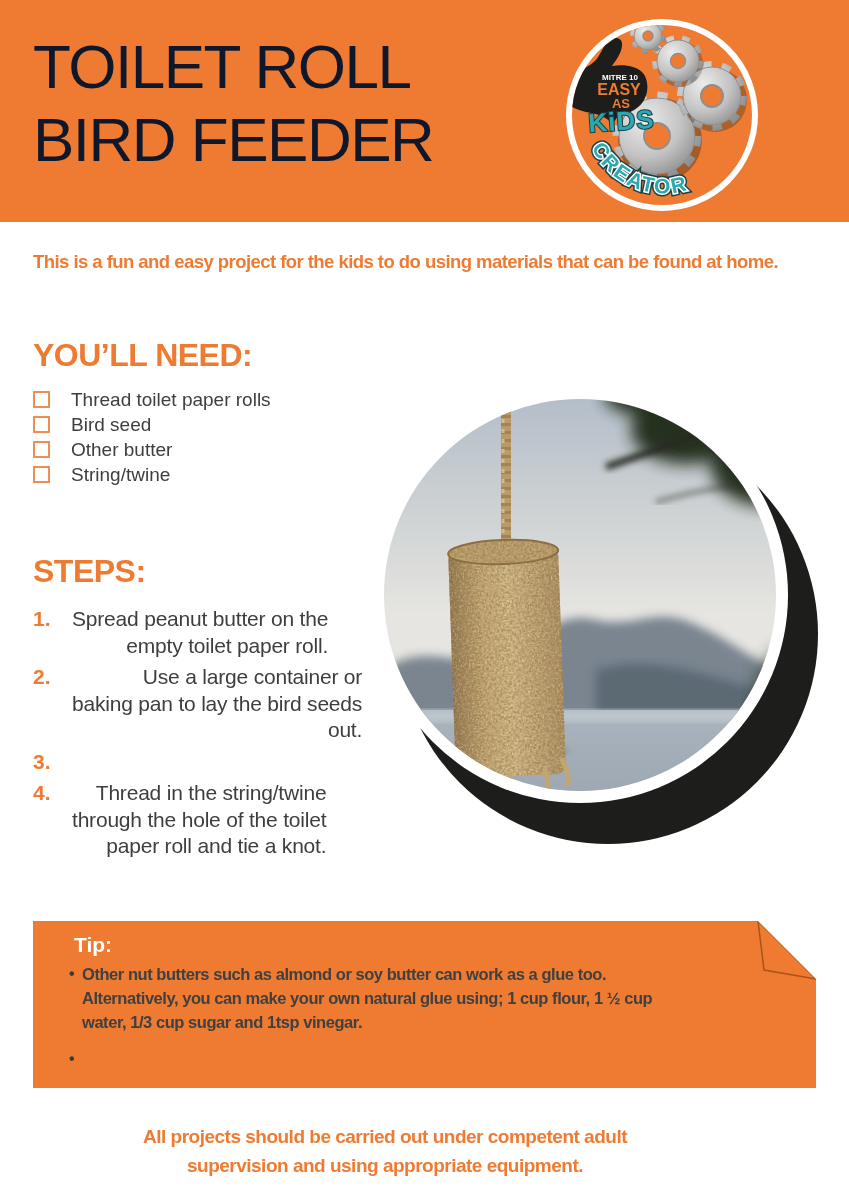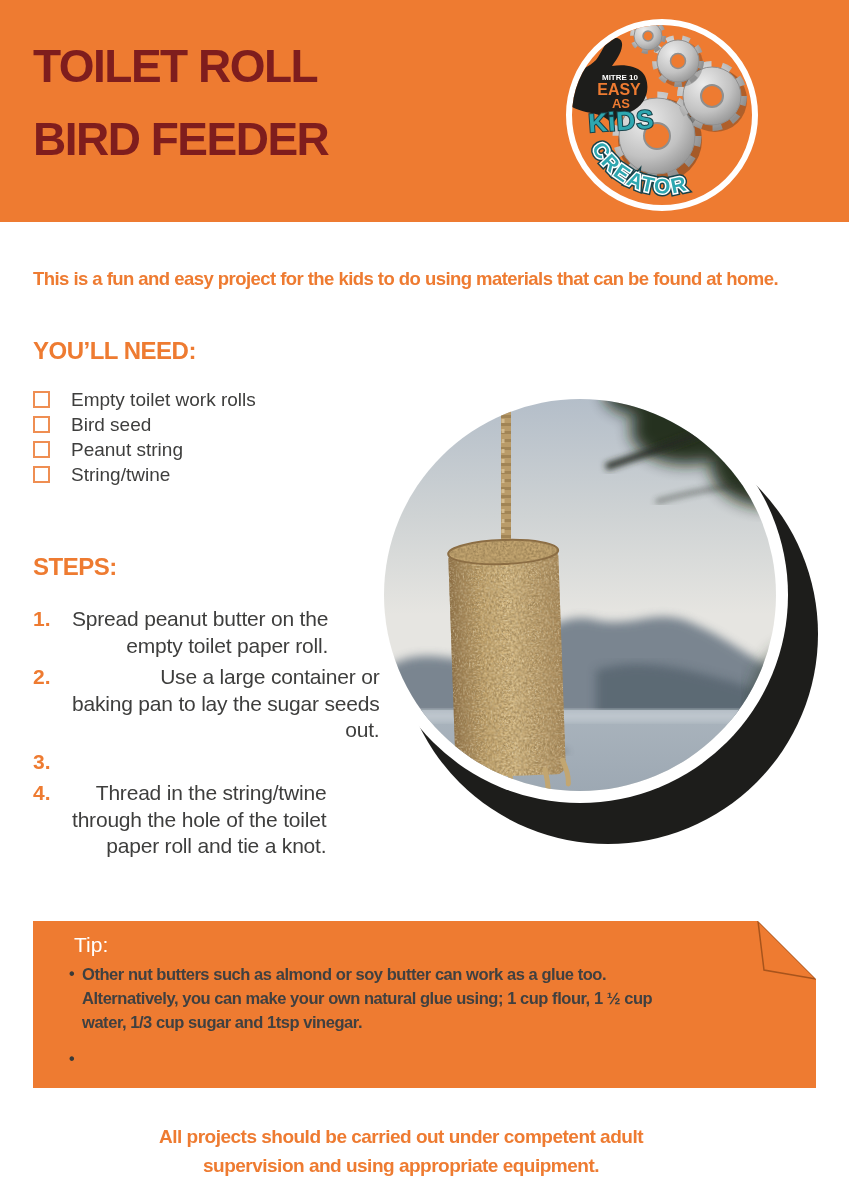--- a/index.html
+++ b/index.html
@@ -1,31 +1,31 @@
 <!DOCTYPE html>
 <html><head>
 <meta charset="utf-8">
 <style>
   * { margin:0; padding:0; box-sizing:border-box; }
   body { background:#ffffff; font-family:"Liberation Sans", sans-serif; }
   .page { position:relative; width:849px; height:1200px; background:#ffffff; overflow:hidden; }
 
   
   .header-band { position:absolute; left:0; top:0; width:849px; height:222px; background:#ee7b31; }
-  .title { position:absolute; left:33px; top:30px; color:#7f1d1d; font-weight:bold;
-           font-size:46px; line-height:73px; letter-spacing:-1.5px; white-space:pre-line; }
+  .title { position:absolute; left:33px; top:30px; color:#0f172a; font-weight:normal;
+           font-size:62px; line-height:73px; letter-spacing:-1.5px; white-space:pre-line; }
   .logo-svg { position:absolute; left:566px; top:16px; }
 
   
   .intro { position:absolute; left:33px; top:251px; color:#ee7b31; font-weight:bold;
-           font-size:18.5px; letter-spacing:-0.55px; white-space:nowrap;margin-top:17px; }
+           font-size:18.5px; letter-spacing:-0.55px; white-space:nowrap; }
 
   
   .sec-heading { position:absolute; left:33px; color:#ee7b31; font-weight:bold;
-                 font-size:24px; letter-spacing:-0.5px; }
+                 font-size:32px; letter-spacing:-0.5px; }
   .h-need { top:337px; }
   .h-steps { top:553px; }
 
   
   .checklist { position:absolute; left:33px; top:391px; }
   .chk-row { display:flex; align-items:center; height:17px; margin-bottom:8px; }
   .chk-box { width:17px; height:17px; border:2px solid #ef8e52; background:#ffffff; flex:0 0 auto; }
   .chk-label { margin-left:21px; font-size:19px; color:#3e3e3d; }
 
   
@@ -35,29 +35,29 @@
   .step-text { font-size:21px; line-height:26.5px; color:#3e3e3d; letter-spacing:-0.2px; white-space:pre-line;text-align:right; }
 
   
   .photo-svg { position:absolute; left:356px; top:372px; }
 
   
   .tipbox { position:absolute; left:33px; top:921px; width:783px; height:167px; background:#ee7b31;
             clip-path:polygon(0 0, 725px 0, 783px 58px, 783px 167px, 0 167px);
             filter:drop-shadow(3px 6px 3px rgba(110,110,118,0.55)); }
   .tip-fold { position:absolute; right:0; top:0; }
-  .tip-heading { position:absolute; left:41px; top:12px; color:#ffffff; font-weight:normal; font-size:21px; }
+  .tip-heading { position:absolute; left:41px; top:12px; color:#ffffff; font-weight:bold; font-size:21px; }
   .tip-bullets { position:absolute; left:36px; top:41px; width:730px; }
   .tip-bullet { display:flex; margin-bottom:13px; }
   .tip-dot { width:13px; flex:0 0 auto; color:#3a3a38; font-weight:bold; font-size:16px; line-height:24px; }
   .tip-text { color:#404040; font-weight:bold; font-size:16.5px; line-height:24px;
               letter-spacing:-0.45px; white-space:pre-line; }
 
   
-  .footer { position:absolute; left:16px; top:1122px; width:770px; text-align:center; color:#ee7b31;
+  .footer { position:absolute; left:0; top:1122px; width:770px; text-align:center; color:#ee7b31;
             font-weight:bold; font-size:19px; line-height:29px; letter-spacing:-0.5px; white-space:pre-line; }
 </style>
 </head>
 <body>
 
 <div class="page">
 
   <div class="header-band">
     <div class="title">TOILET ROLL
 BIRD FEEDER</div>
@@ -129,48 +129,48 @@
     </svg>
   </div>
 
   <p class="intro">This is a fun and easy project for the kids to do using materials that can be found at home.</p>
 
   <h2 class="sec-heading h-need">YOU’LL NEED:</h2>
 
   <div class="checklist">
     <div class="chk-row">
       <span class="chk-box"></span>
-      <span class="chk-label">Empty toilet work rolls</span>
+      <span class="chk-label">Thread toilet paper rolls</span>
     </div>
     <div class="chk-row">
       <span class="chk-box"></span>
       <span class="chk-label">Bird seed</span>
     </div>
     <div class="chk-row">
       <span class="chk-box"></span>
-      <span class="chk-label">Peanut string</span>
+      <span class="chk-label">Other butter</span>
     </div>
     <div class="chk-row">
       <span class="chk-box"></span>
       <span class="chk-label">String/twine</span>
     </div>
   </div>
 
   <h2 class="sec-heading h-steps">STEPS:</h2>
 
   <div class="steps-list">
     <div class="step-item">
       <span class="step-num">1.</span>
       <span class="step-text">Spread peanut butter on the
 empty toilet paper roll.</span>
     </div>
     <div class="step-item">
       <span class="step-num">2.</span>
       <span class="step-text">Use a large container or
-baking pan to lay the sugar seeds
+baking pan to lay the bird seeds
 out.</span>
     </div>
     <div class="step-item">
       <span class="step-num">3.</span>
     </div>
     <div class="step-item">
       <span class="step-num">4.</span>
       <span class="step-text">Thread in the string/twine
 through the hole of the toilet
 paper roll and tie a knot.</span>

